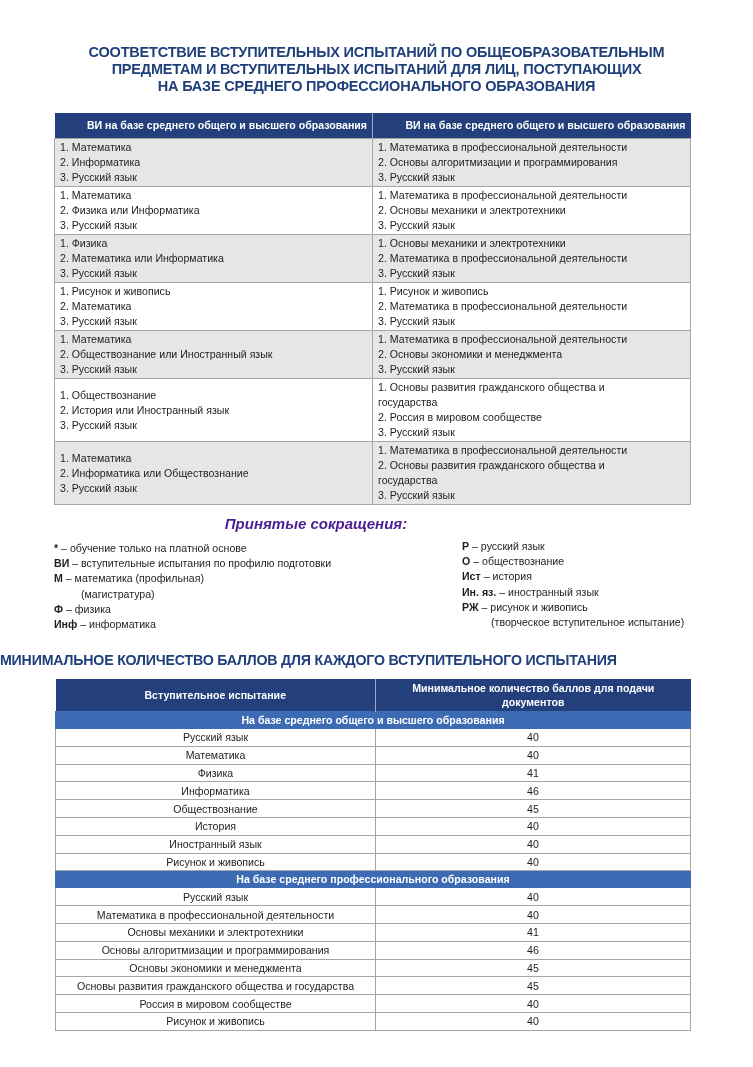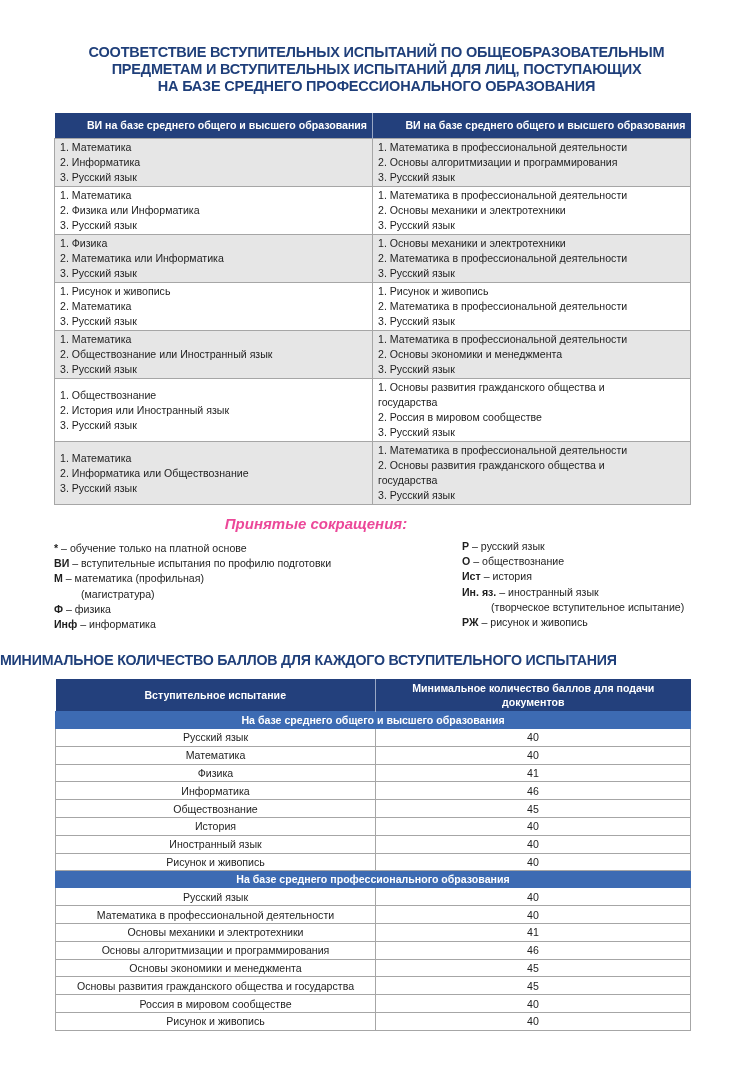--- a/index.html
+++ b/index.html
@@ -24,21 +24,21 @@
   .t1 td {
     vertical-align: middle; padding: 1px 5px; border: 1px solid #a6a6a6;
     width: 50%;
   }
   .t1 tr.gray td { background: #e6e6e6; }
   .t1 tr.white td { background: #ffffff; }
   .t1 .line { display: block; white-space: nowrap; }
 
   .abbr-title {
     position: absolute; top: 515px; left: 0; width: 632px; text-align: center;
-    font-weight: bold; font-style: italic; font-size: 15px; color: #ec4899;
+    font-weight: bold; font-style: italic; font-size: 15px; color: #4c1d95;
   }
   .abbr-left { position: absolute; top: 541px; left: 54px; font-size: 10.6px; line-height: 15.2px; }
   .abbr-right { position: absolute; top: 539px; left: 462px; font-size: 10.6px; line-height: 15.2px; }
   .abbr-item { white-space: nowrap; }
   .abbr-item b { font-weight: bold; }
   .indent { padding-left: 27px; }
   .indent2 { padding-left: 29px; }
 
   .title2 {
     position: absolute; top: 652px; left: 0; width: 753px; text-align: left;
@@ -177,22 +177,22 @@
     <div class="abbr-item"><b>М</b><span> – математика (профильная)</span></div>
     <div class="abbr-item indent"><span>(магистратура)</span></div>
     <div class="abbr-item"><b>Ф</b><span> – физика</span></div>
     <div class="abbr-item"><b>Инф</b><span> – информатика</span></div>
   </div>
 <div class="abbr-right" id="abbr-right">
     <div class="abbr-item"><b>Р</b><span> – русский язык</span></div>
     <div class="abbr-item"><b>О</b><span> – обществознание</span></div>
     <div class="abbr-item"><b>Ист</b><span> – история</span></div>
     <div class="abbr-item"><b>Ин. яз.</b><span> – иностранный язык</span></div>
+    <div class="abbr-item"><b>РЖ</b><span> – рисунок и живопись</span></div>
     <div class="abbr-item indent2"><span>(творческое вступительное испытание)</span></div>
-    <div class="abbr-item"><b>РЖ</b><span> – рисунок и живопись</span></div>
   </div>
 
 <div class="title2">МИНИМАЛЬНОЕ КОЛИЧЕСТВО БАЛЛОВ ДЛЯ КАЖДОГО ВСТУПИТЕЛЬНОГО ИСПЫТАНИЯ</div>
 
 <table class="t2">
   <thead>
     <tr>
       <th style="width:320px">Вступительное испытание</th>
       <th>Минимальное количество баллов для подачи документов</th>
     </tr>

